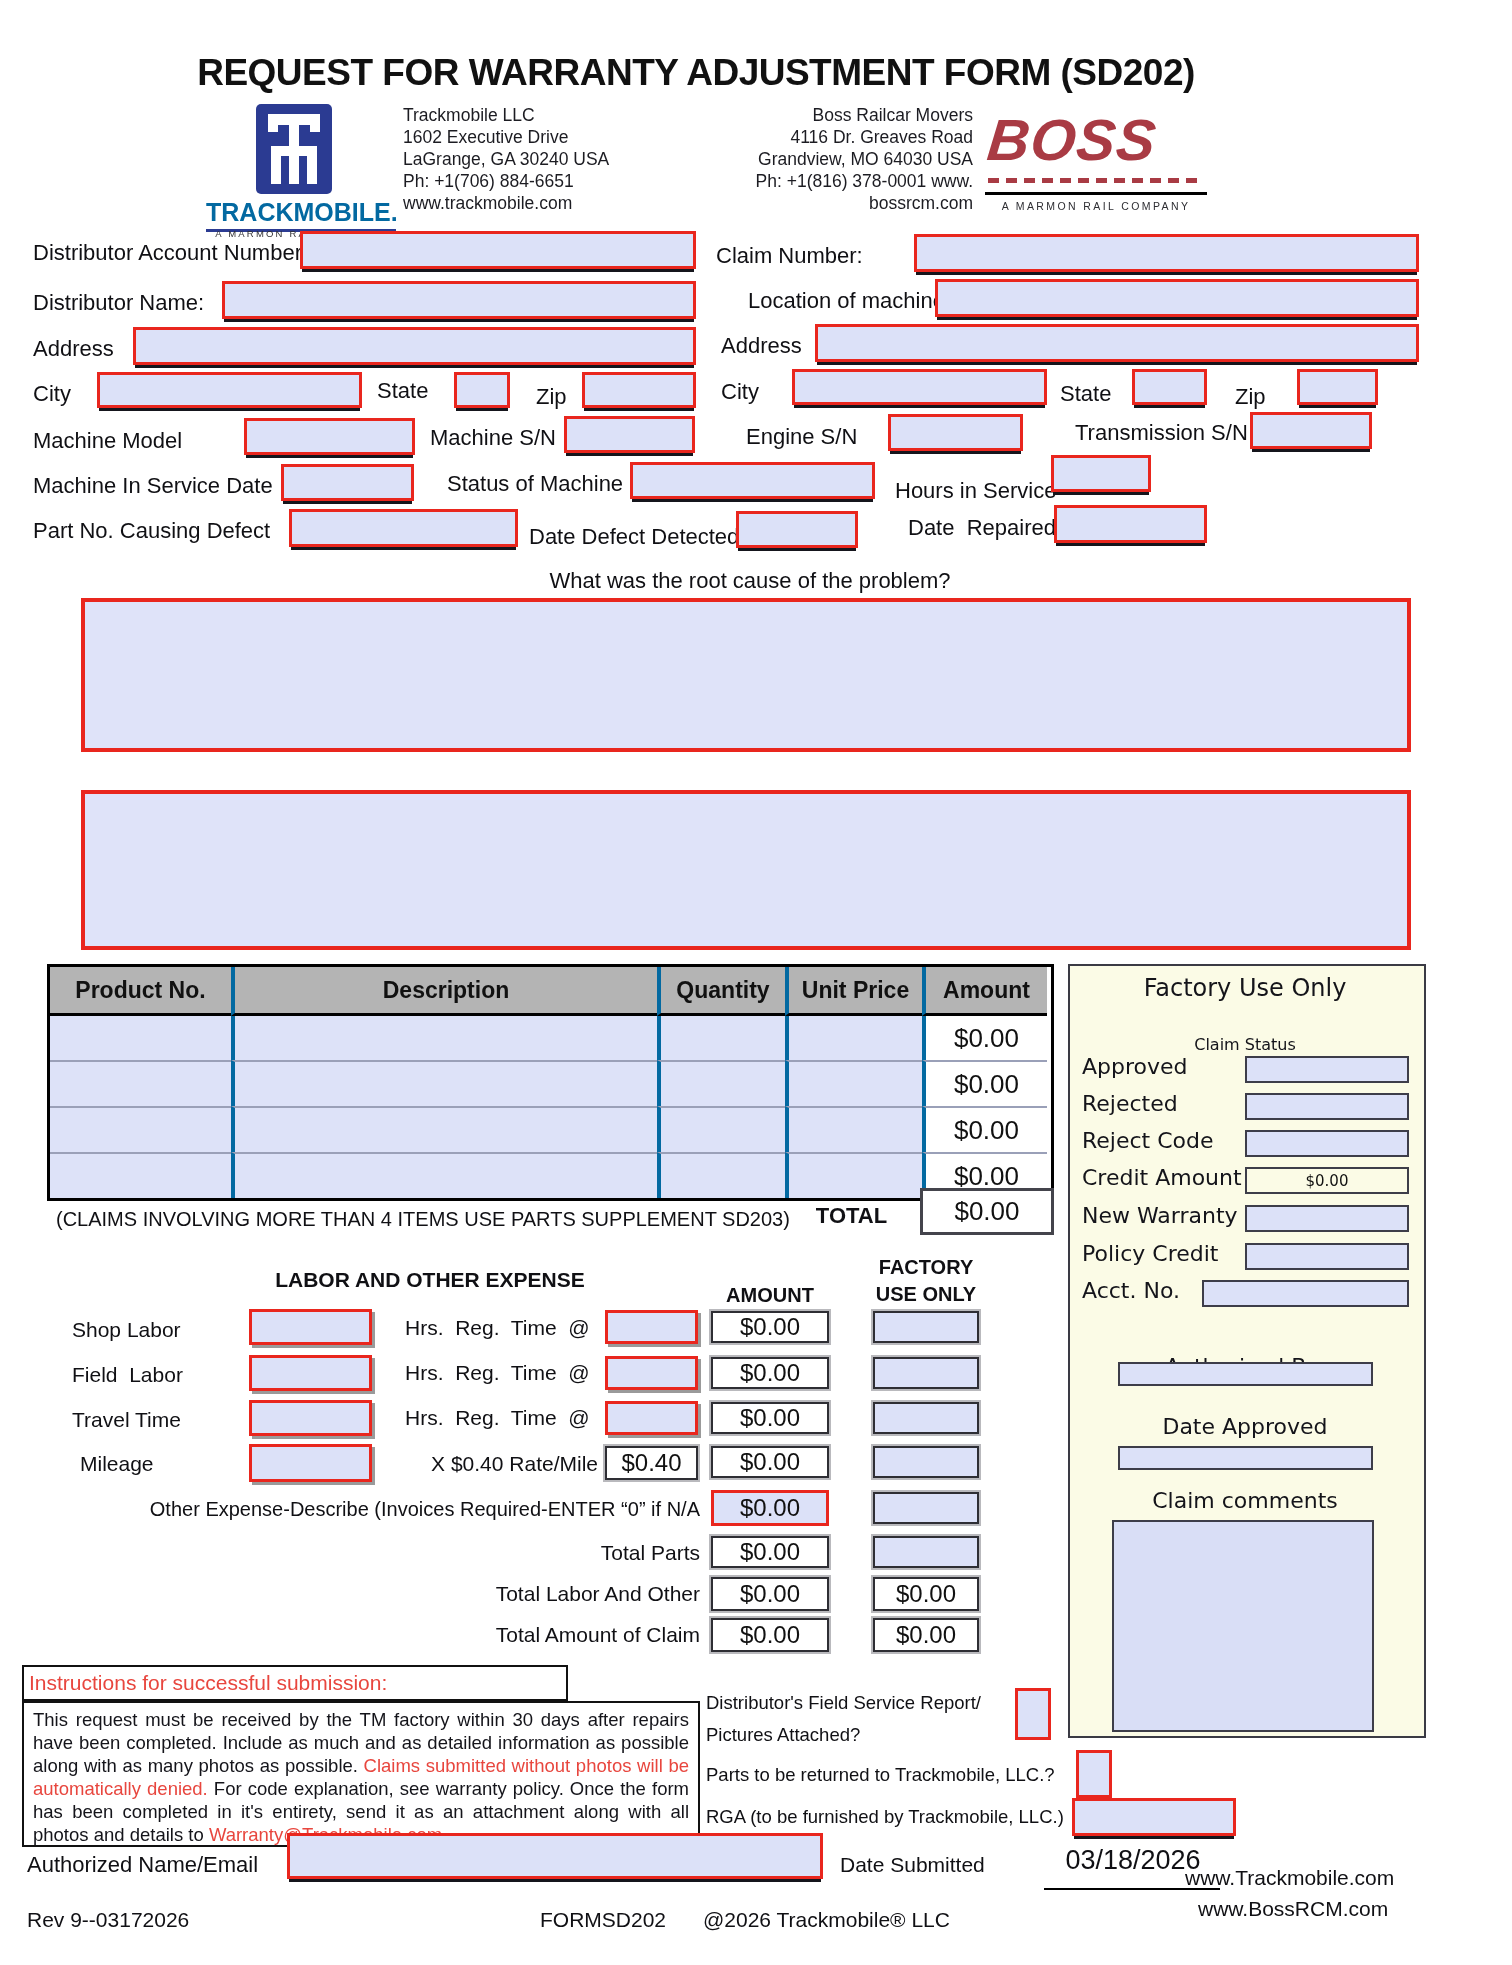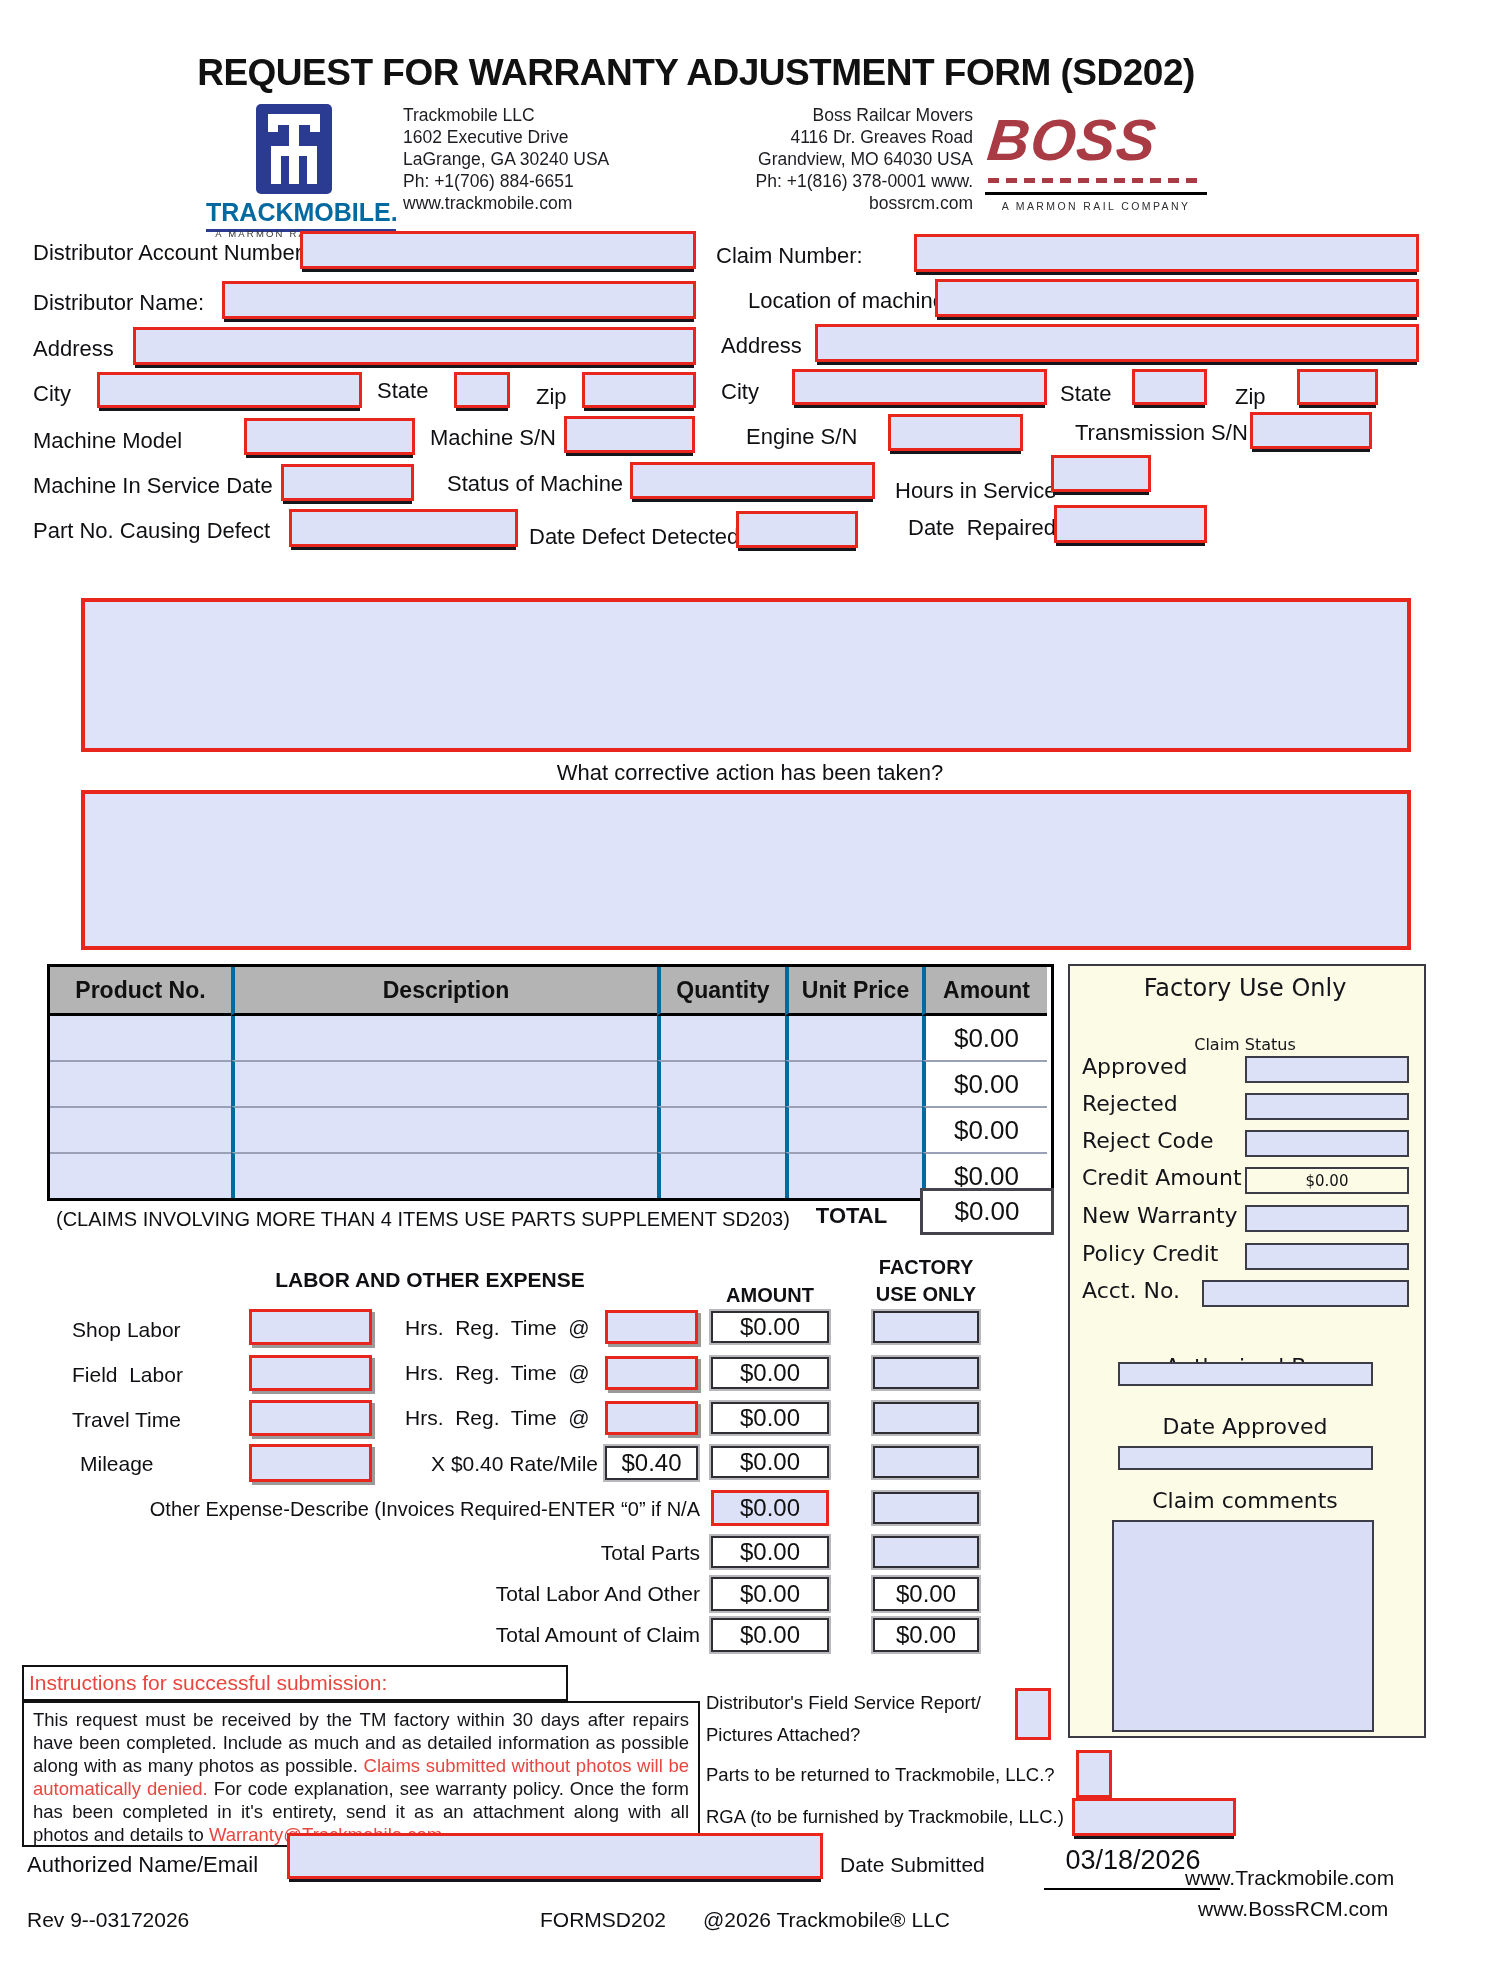--- a/index.html
+++ b/index.html
@@ -133,23 +133,23 @@
   <div class="lbl" style="left:895px;top:478px;">Hours in Service</div>
   <div class="rf u" style="left:1051px;top:455px;width:100px;height:37px;"></div>
 
   <div class="lbl" style="left:33px;top:518px;">Part No. Causing Defect</div>
   <div class="rf u" style="left:289px;top:509px;width:229px;height:38px;"></div>
   <div class="lbl" style="left:529px;top:524px;">Date Defect Detected</div>
   <div class="rf u" style="left:736px;top:511px;width:122px;height:37px;"></div>
   <div class="lbl" style="left:908px;top:515px;">Date  Repaired</div>
   <div class="rf u" style="left:1054px;top:505px;width:153px;height:38px;"></div>
 
+  <div class="lbl ctr" style="left:0;width:1500px;top:568px;">What was the root cause of the problem?</div>
   <div class="ta" style="left:81px;top:598px;width:1330px;height:154px;"></div>
 
-  <div class="lbl ctr" style="left:0;width:1500px;top:760px;">What corrective action has been taken?</div>
   <div class="ta" style="left:81px;top:790px;width:1330px;height:160px;"></div>
 
   <div class="pt">
     <div class="pth">Product No.</div>
     <div class="pth bl">Description</div>
     <div class="pth bl">Quantity</div>
     <div class="pth bl">Unit Price</div>
     <div class="pth bl">Amount</div>
 
     <div class="ptc"></div>

